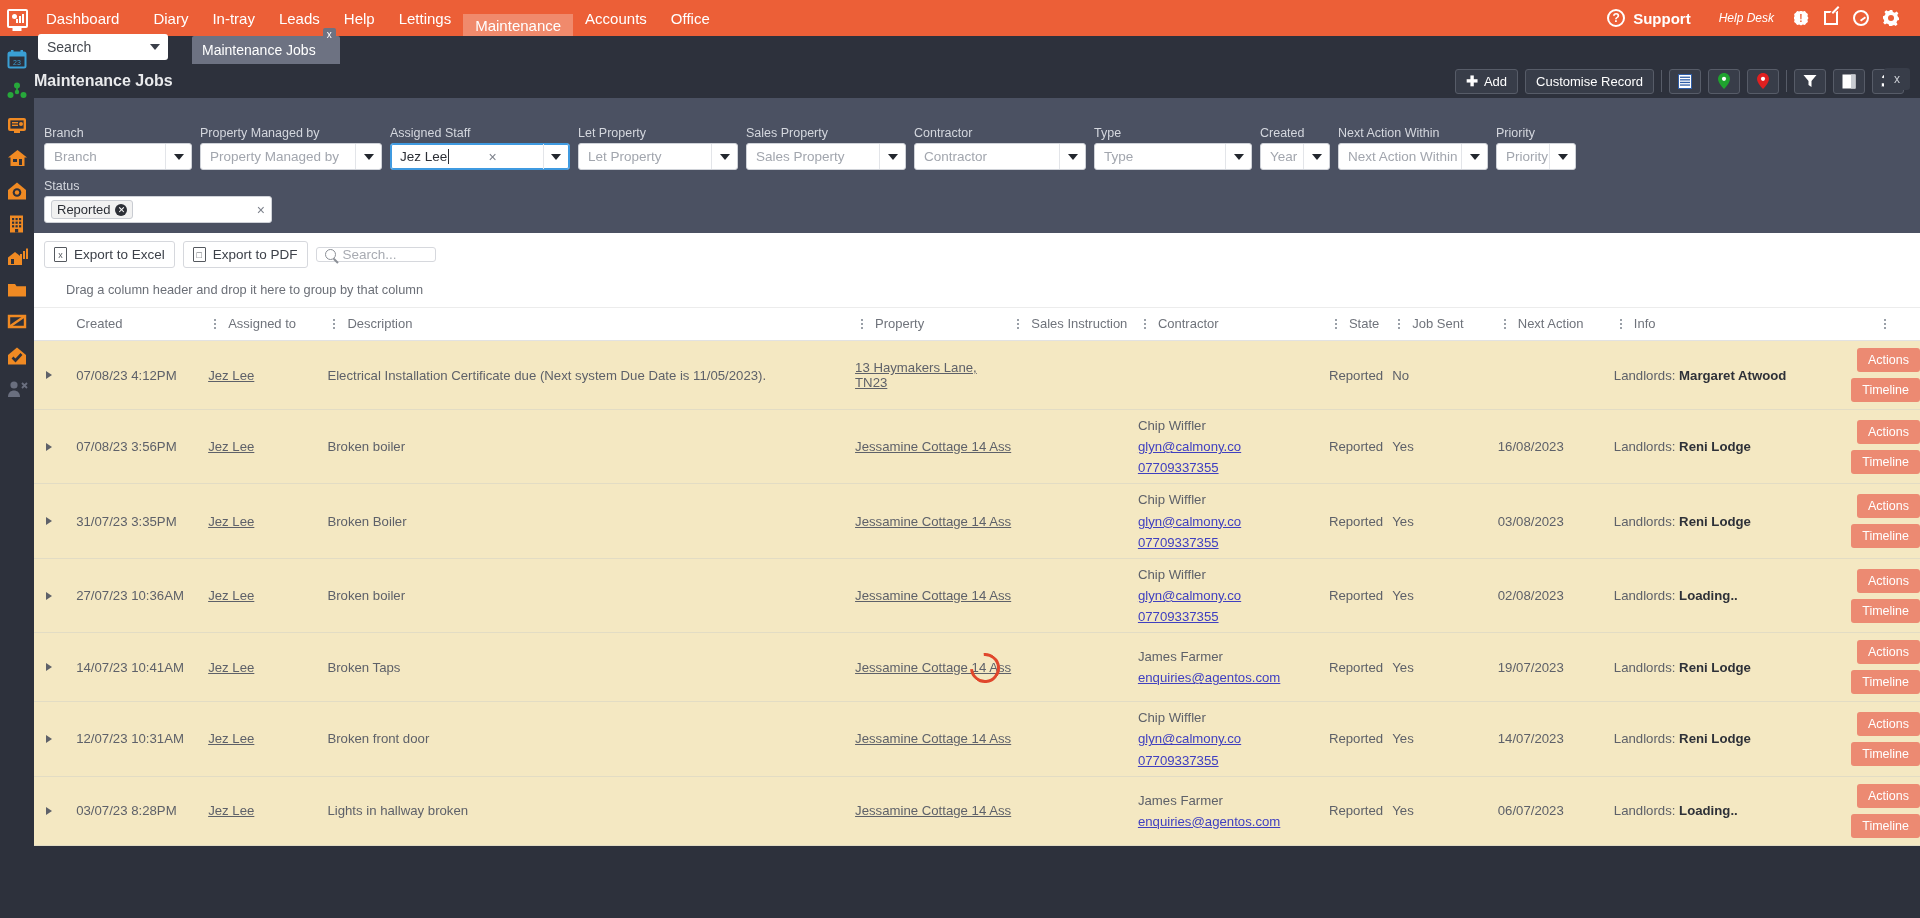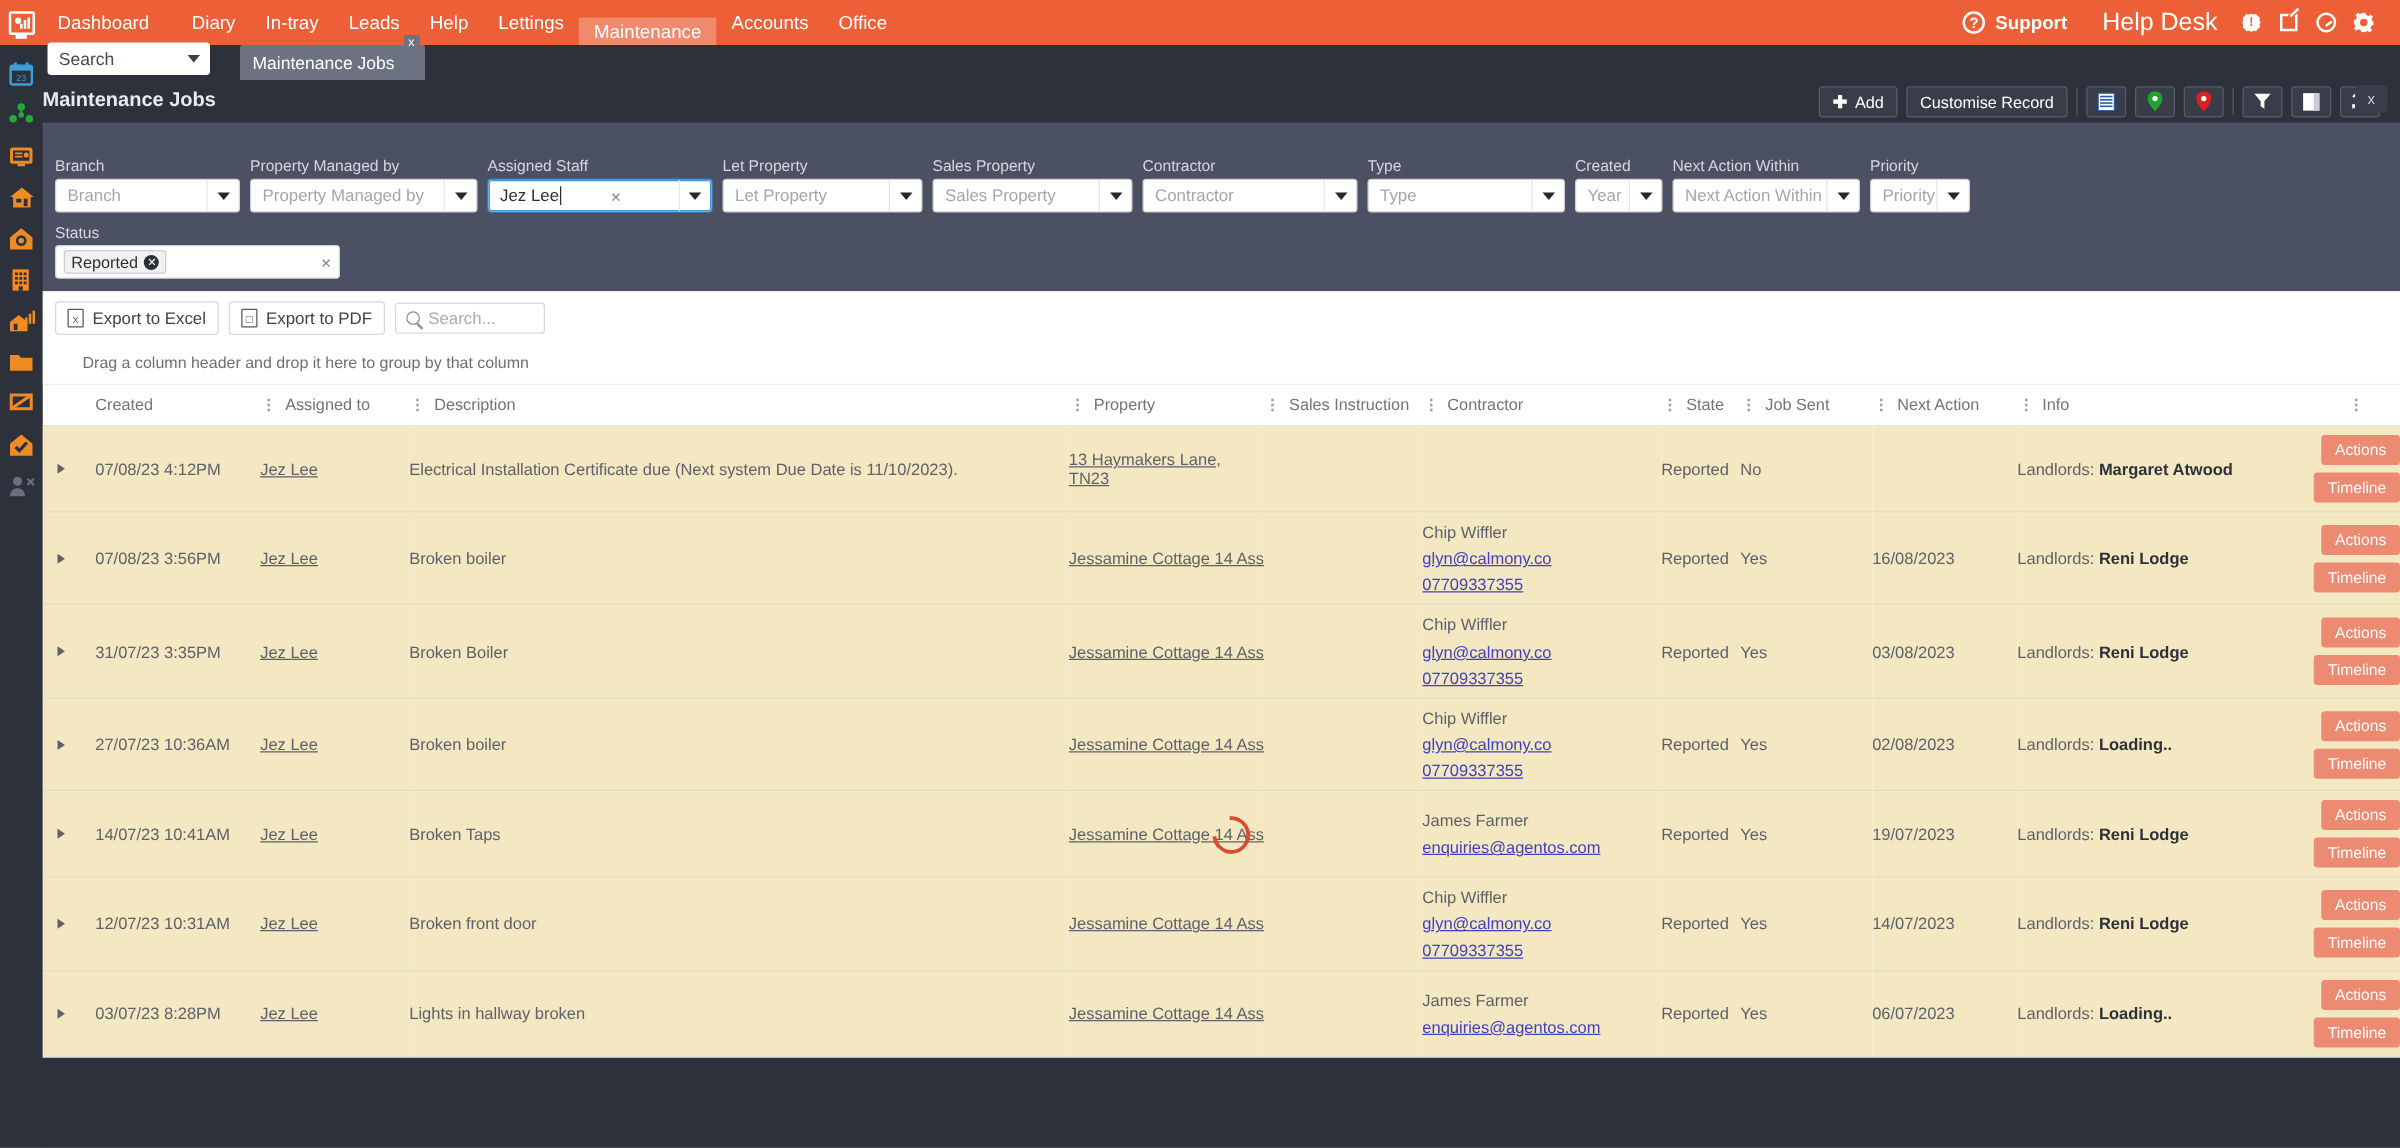--- a/index.html
+++ b/index.html
@@ -41,21 +41,21 @@
   }
   .support-btn {
     display: flex; align-items: center; gap: 8px; color: #fff;
     font-size: 15px; font-weight: bold; padding: 0 16px; cursor: pointer;
   }
   .circ-q {
     width: 18px; height: 18px; border: 2px solid #fff; border-radius: 50%;
     font-size: 12px; font-weight: bold; display: flex; align-items: center;
     justify-content: center; line-height: 1;
   }
-  .helpdesk { color: #fff; font-size: 20px; padding: 0 12px; cursor: pointer; }
+  .helpdesk { color: #fff; font-size: 12px; padding: 0 12px; cursor: pointer; font-style: italic; }
   .tn-icon {
     width: 30px; height: 36px; display: flex; align-items: center;
     justify-content: center; cursor: pointer; color: #fff;
   }
   .badge-ico {
     width: 15px; height: 15px; background: #fff; border-radius: 3px;
     position: relative;
     clip-path: polygon(50% 0%,62% 7%,76% 4%,85% 15%,96% 24%,93% 38%,100% 50%,93% 62%,96% 76%,85% 85%,76% 96%,62% 93%,50% 100%,38% 93%,24% 96%,15% 85%,4% 76%,7% 62%,0% 50%,7% 38%,4% 24%,15% 15%,24% 4%,38% 7%);
   }
   .badge-ico::after {
@@ -199,21 +199,21 @@
     border: 1px solid #d6d8dd; background: #fff; border-radius: 3px;
     height: 27px; padding: 0 9px; display: flex; align-items: center;
     gap: 7px; font-size: 13.5px; color: #3d4149; cursor: pointer;
   }
   .xl-ico {
     width: 13px; height: 15px; border: 1px solid #55595f; border-radius: 1px;
     font-size: 9px; display: flex; align-items: center; justify-content: center;
     color: #55595f;
   }
   .grid-search {
-    width: 120px; height: 25px; border: 1px solid #d6d8dd; border-radius: 3px;
+    width: 120px; height: 15px; border: 1px solid #d6d8dd; border-radius: 3px;
     display: flex; align-items: center; gap: 7px; padding: 0 8px;
     font-size: 13.5px; color: #a8abb2; cursor: text;
   }
   .mag {
     width: 11px; height: 11px; border: 1.6px solid #8b8f96; border-radius: 50%;
     position: relative; flex: none;
   }
   .mag::after {
     content:""; position: absolute; right: -4px; bottom: -3px; width: 6px;
     height: 1.6px; background: #8b8f96; transform: rotate(45deg);
@@ -736,21 +736,21 @@
             </th>
         </tr>
       </thead>
       <tbody id="grid-body">
           <tr class="jobrow">
             <td>
               <div class="expander"></div>
             </td>
             <td>07/08/23 4:12PM</td>
             <td><a class="ulink">Jez Lee</a></td>
-            <td>Electrical Installation Certificate due (Next system Due Date is 11/10/2023).</td>
+            <td>Electrical Installation Certificate due (Next system Due Date is 11/05/2023).</td>
             <td><a class="ulink">13 Haymakers Lane, TN23</a></td>
             <td></td>
             <td></td>
             <td>Reported</td>
             <td>No</td>
             <td></td>
             <td class="actcell">
               <div style="display:flex;align-items:center;">
                 <span class="info-cell"><span>Landlords:</span> <b>Margaret Atwood</b></span>
                 <div class="act-wrap" style="margin-left:auto;">

